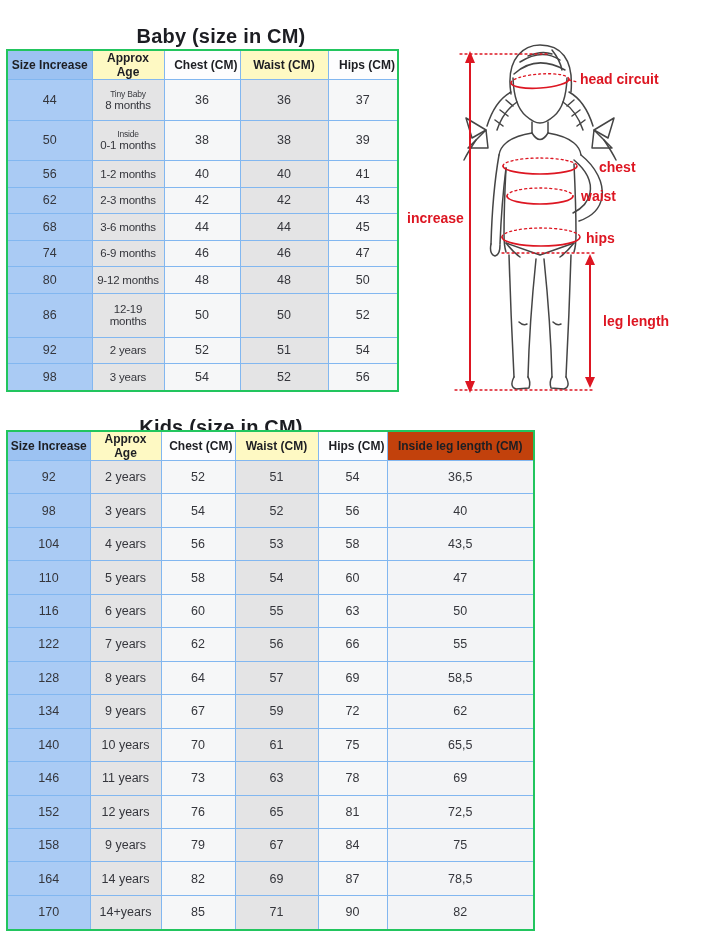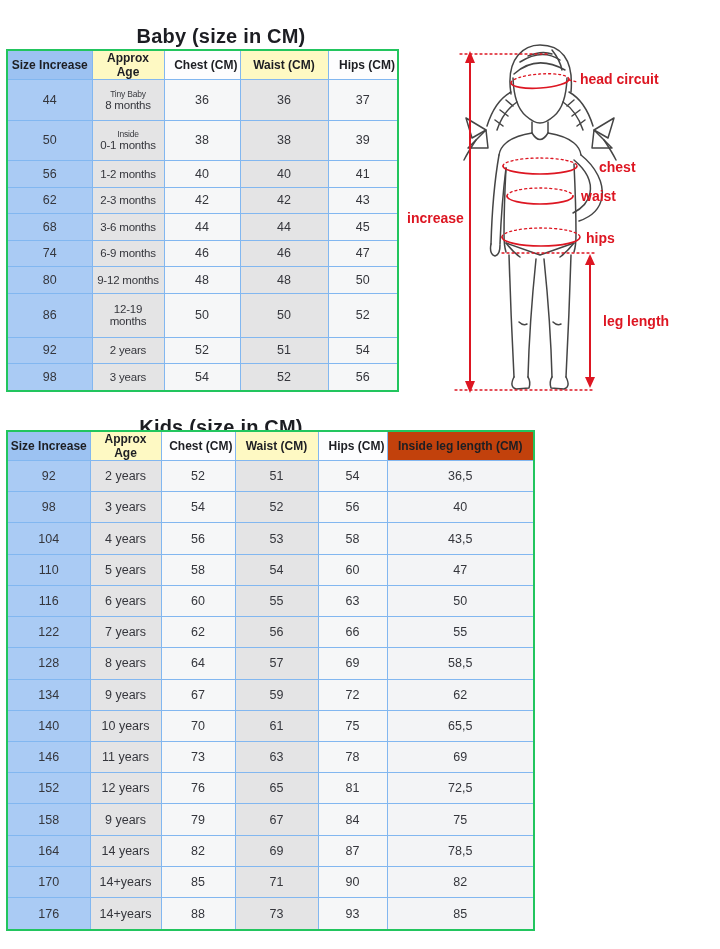--- a/index.html
+++ b/index.html
@@ -368,24 +368,16 @@
           <td class="c-white2">78,5</td>
         </tr>
         <tr>
           <td class="c-blue">170</td>
           <td class="c-gray">14+years</td>
           <td class="c-white">85</td>
           <td class="c-gray">71</td>
           <td class="c-white">90</td>
           <td class="c-white2">82</td>
         </tr>
-        <tr>
-          <td class="c-blue">176</td>
-          <td class="c-gray">14+years</td>
-          <td class="c-white">88</td>
-          <td class="c-gray">73</td>
-          <td class="c-white">93</td>
-          <td class="c-white2">85</td>
-        </tr>
       </tbody>
   </table>
 
 </div>
 
 </body></html>

